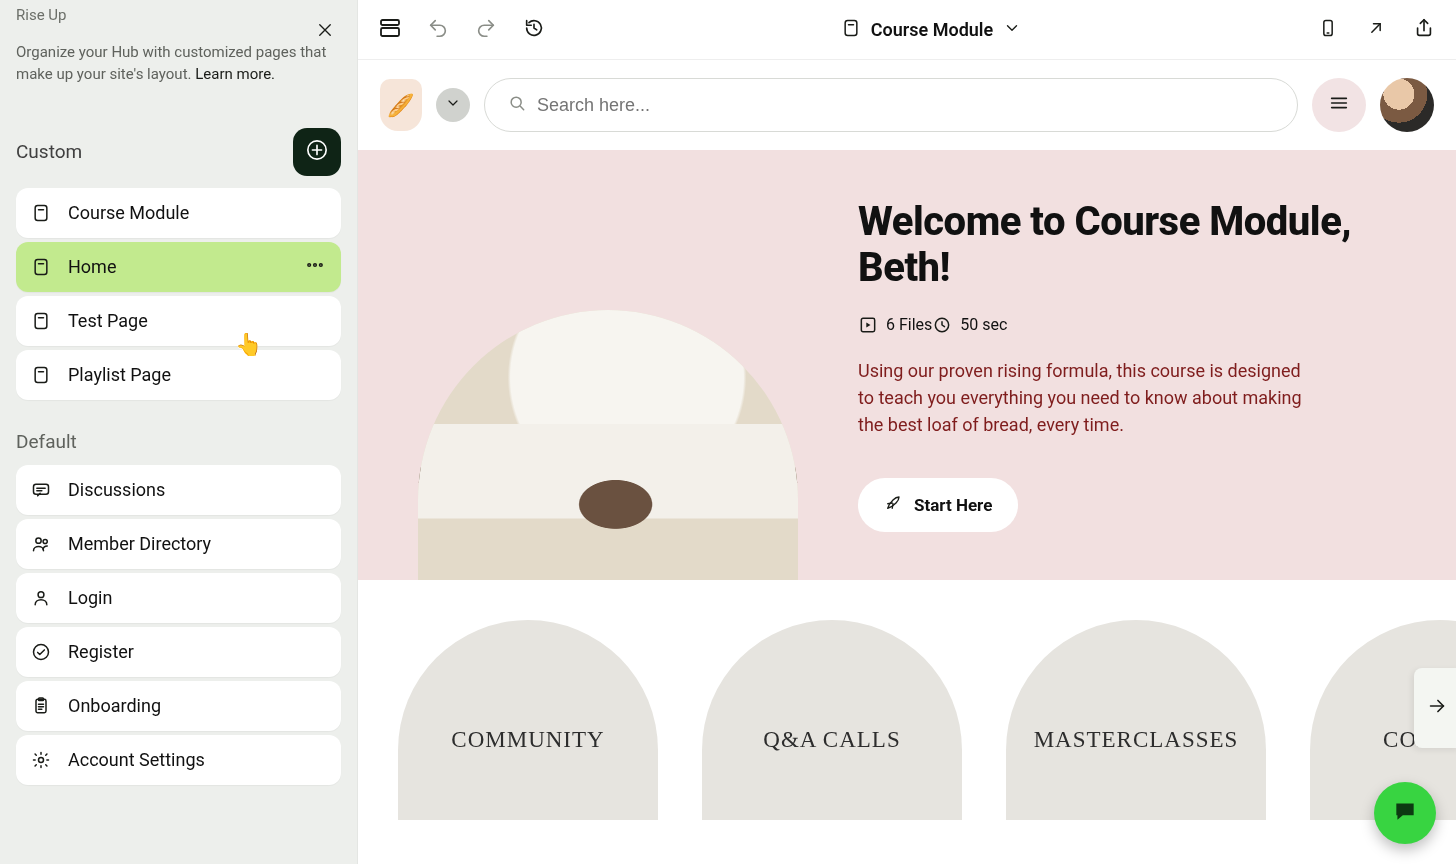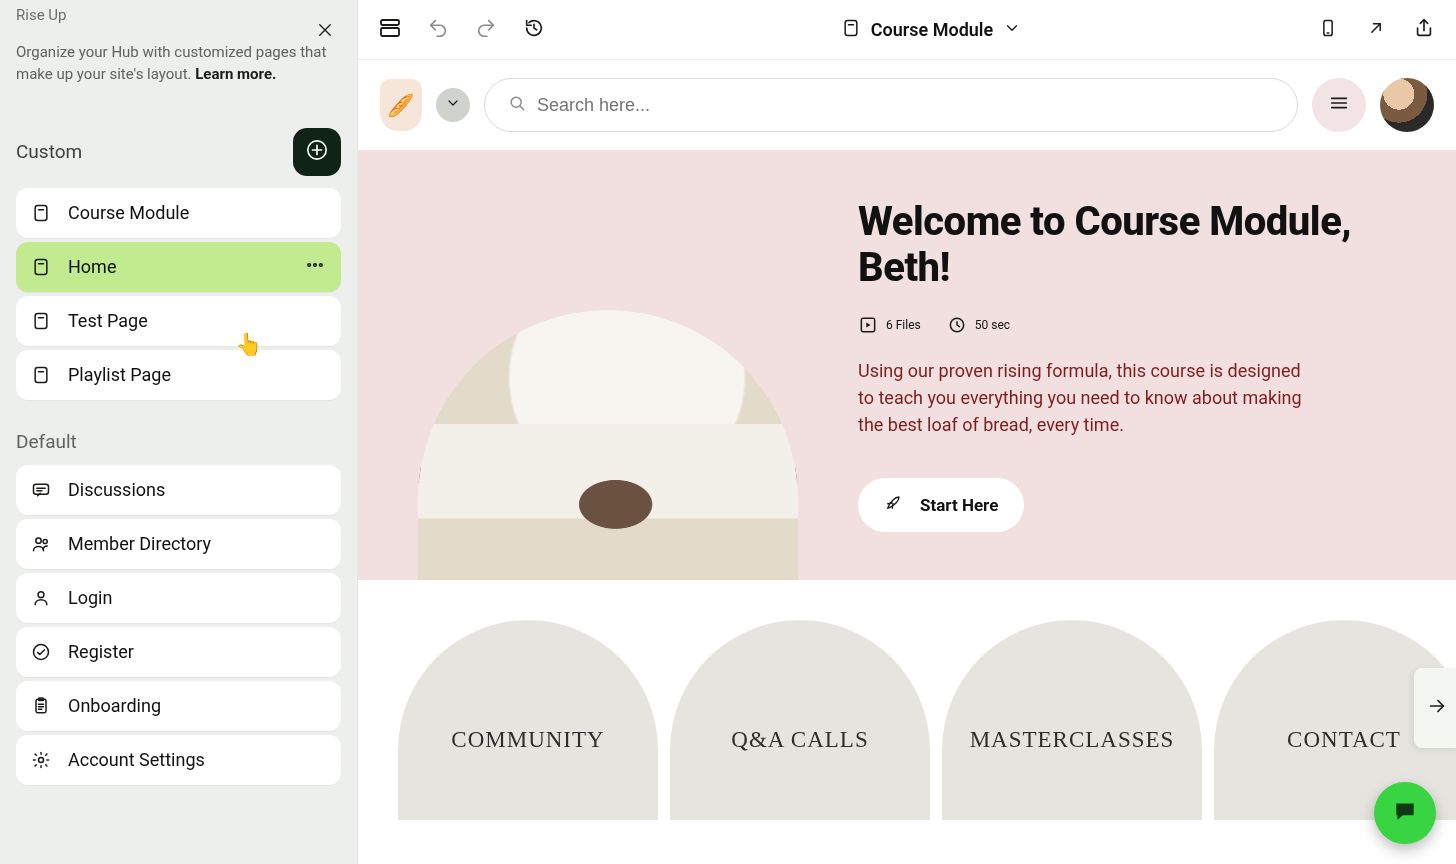--- a/index.html
+++ b/index.html
@@ -42,21 +42,21 @@
     font-size: 32px;
     font-weight: 700;
     letter-spacing: -0.5px;
     margin-bottom: 14px;
   }
   .sb-desc {
     font-size: 15px;
     line-height: 1.45;
     color: #5f625d;
   }
-  .sb-desc b { color: #1a1c18; font-weight:700; }
+  .sb-desc b { color: #1a1c18; font-weight:400; }
   .sb-section {
     padding: 0 16px;
   }
   .sb-section-head {
     display:flex;
     align-items:center;
     justify-content:space-between;
     margin-top: 32px;
     margin-bottom: 12px;
   }
@@ -206,37 +206,37 @@
   }
   .hero-text { flex:1; }
   .hero-title {
     font-size: 40px;
     font-weight: 800;
     line-height: 1.15;
     letter-spacing:-0.5px;
     margin-bottom: 24px;
   }
   .hero-meta {
-    display:flex; gap:26px; align-items:center;
-    font-size:12px; margin-bottom:22px;
+    display:flex; align-items:center;
+    font-size:16px; margin-bottom:22px;
   }
   .hero-meta span { display:flex; gap:8px; align-items:center;}
   .hero-desc {
     font-size:18px; line-height:1.5; color:#7f1d1d; max-width:450px;
     margin-bottom: 40px;
   }
   .hero-cta {
-    display:inline-flex; align-items:center; gap:18px;
+    display:inline-flex; align-items:center; gap:12px;
     background:#fff; border-radius:40px; padding: 16px 26px;
     font-weight:700; font-size:17px; cursor:pointer;
   }
 
   
   .cards {
-    display:flex; gap:12px; padding: 40px 36px 0 40px;
+    display:flex; gap:44px; padding: 40px 36px 0 40px;
     overflow-x:hidden;
     align-items:center;
     position:relative;
   }
   .card {
     width: 260px; height: 200px;
     background:#e6e4df;
     border-top-left-radius: 260px;
     border-top-right-radius: 260px;
     display:flex;align-items:center;justify-content:center;

